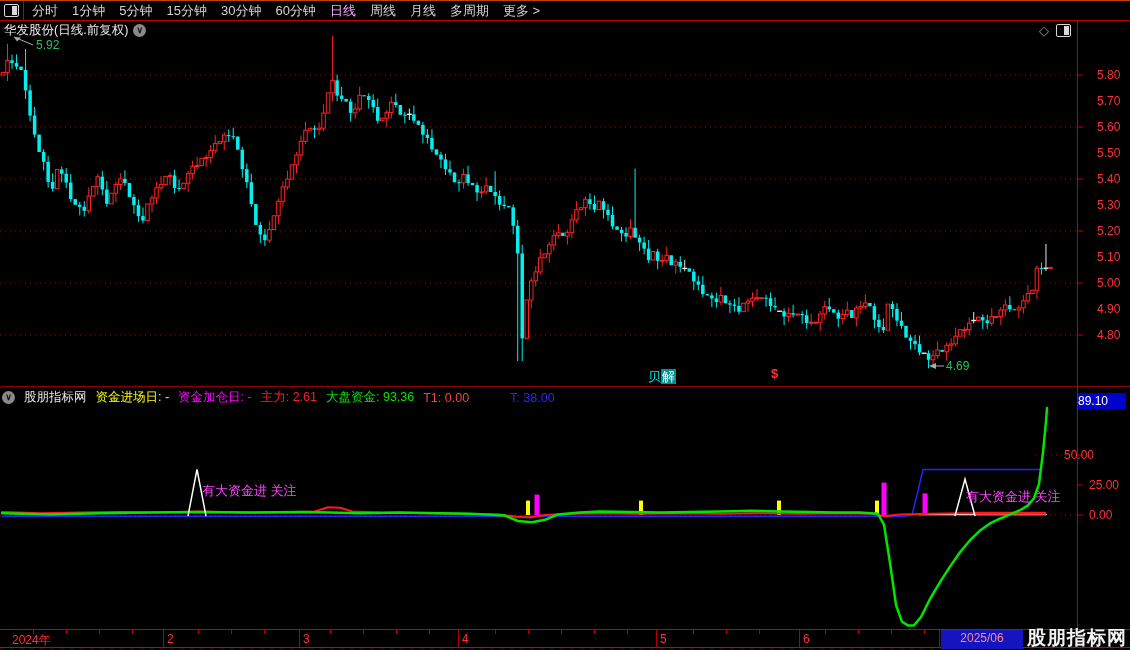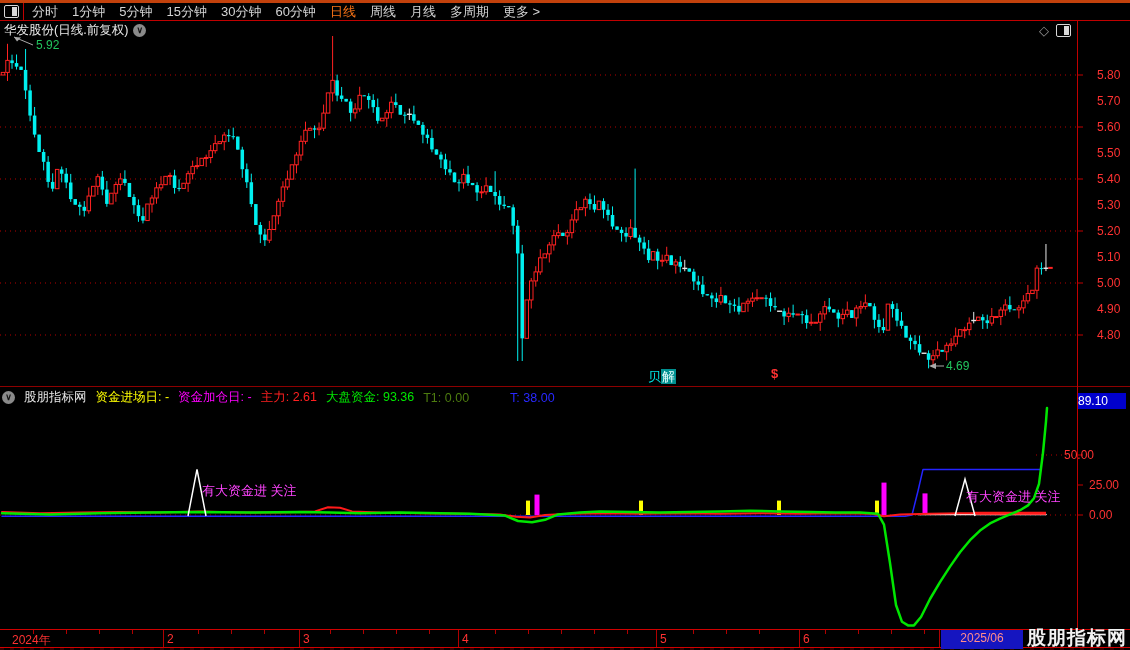--- a/index.html
+++ b/index.html
@@ -1,27 +1,27 @@
 <!DOCTYPE html>
 <html><head>
 <meta charset="utf-8">
 <style>
   html,body{margin:0;padding:0;background:#000;}
   body{width:1130px;height:650px;position:relative;overflow:hidden;
        font-family:"Liberation Sans",sans-serif;}
   
   .toolbar{position:absolute;left:0;top:0;width:1130px;height:21px;box-sizing:border-box;
-           border-top:3px solid #c2410c;border-bottom:1px solid #c00000;background:#000;
+           border-top:1px solid #c2410c;border-bottom:1px solid #c00000;background:#000;
            display:flex;align-items:center;}
   .pane-icon{width:23px;align-self:stretch;border-right:1px solid #c00000;
              display:flex;align-items:center;justify-content:center;}
   .pi-box{width:13px;height:11px;border:1px solid #d8d8d8;border-radius:2px;position:relative;}
   .pi-box::after{content:"";position:absolute;right:1px;top:1px;bottom:1px;width:5px;background:#d8d8d8;}
   .menu-left{display:flex;gap:14px;margin-left:8px;font-size:13px;color:#d4d4d4;white-space:nowrap;}
-  .menu-left span.active{color:#f97316;}
+  .menu-left span.active{color:#f0abfc;}
   .menu-right{margin-left:auto;display:flex;align-self:stretch;font-size:13px;color:#ff2a2a;white-space:nowrap;}
   .menu-right span{display:flex;align-items:center;padding:0 6px;border-left:1px solid #b00000;}
   
   .titlebar{position:absolute;left:4px;top:22px;display:flex;align-items:center;gap:5px;
             font-size:12.5px;color:#eaeaea;z-index:3;}
   .chev{width:13px;height:13px;border-radius:50%;background:#8a8a8a;color:#111;
         font-size:9px;line-height:12px;text-align:center;font-weight:bold;}
   .corner-icons{position:absolute;left:1039px;top:24px;display:flex;gap:7px;align-items:center;z-index:3;}
   .diamond{color:#9a9a9a;font-size:13px;line-height:13px;}
   
@@ -602,21 +602,21 @@
 </div>
 <div id="dollar">$</div>
 
 <div class="ind-header" id="ind-header">
   <span class="chev">∨</span>
 <span style="color: rgb(230, 230, 230);">股朋指标网</span>
     <span style="color: rgb(255, 255, 0);">资金进场日: -</span>
     <span style="color: rgb(255, 0, 255);">资金加仓日: -</span>
     <span style="color: rgb(255, 32, 32);">主力: 2.61</span>
     <span style="color: rgb(0, 230, 0);">大盘资金: 93.36</span>
-    <span style="color: #4d7c0f;">T1: 0.00</span>
+    <span style="color: #ef4444;">T1: 0.00</span>
     <span style="color: rgb(40, 40, 255); margin-left: 32px;">T: 38.00</span>
   </div>
 <div class="value-box">89.10</div>
 
 <div class="date-bar" id="date-bar">
     <div class="date-sep" style="left: 163px;"></div>
     <div class="date-sep" style="left: 299px;"></div>
     <div class="date-sep" style="left: 458px;"></div>
     <div class="date-sep" style="left: 656px;"></div>
     <div class="date-sep" style="left: 799px;"></div>

